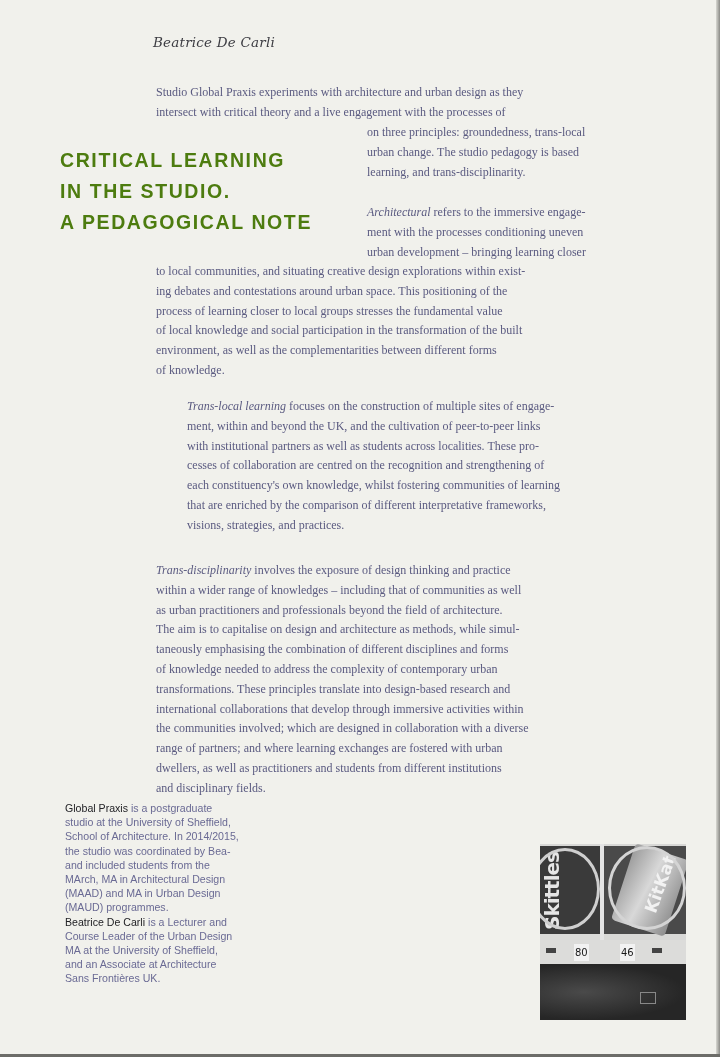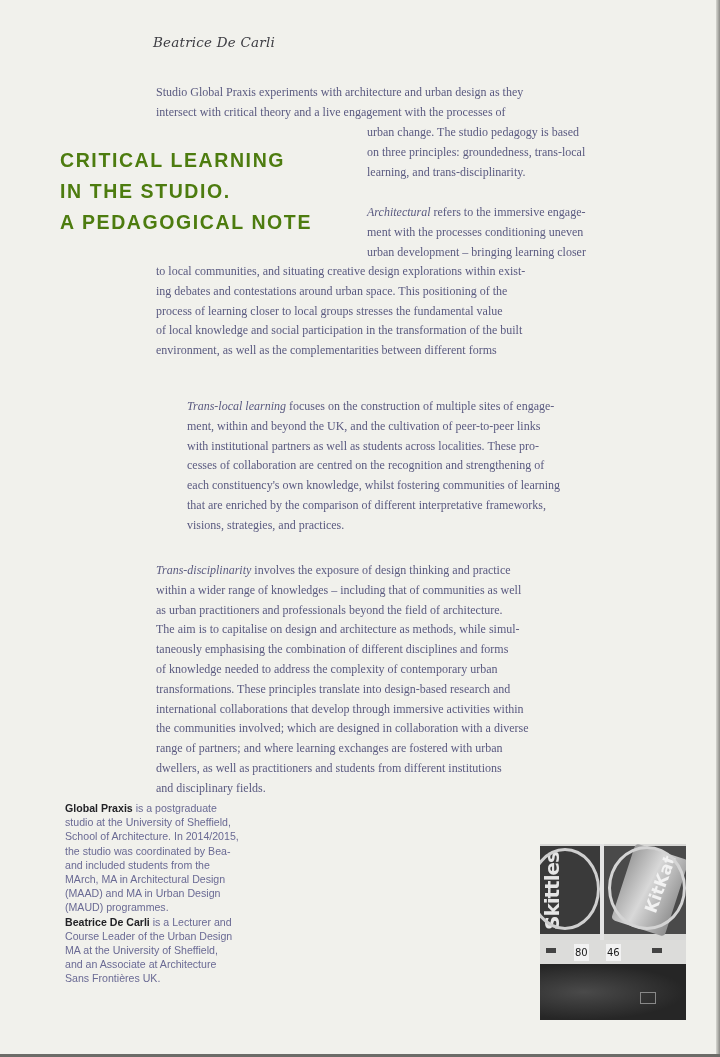--- a/index.html
+++ b/index.html
@@ -40,21 +40,21 @@
     .para-ground-right { position: absolute; left: 367px; top: 203px; }
     .para-ground-full { position: absolute; left: 156px; top: 262px; }
     .para-trans-local { position: absolute; left: 156px; top: 397px; margin-left: 31px; }
     .para-trans-disc { position: absolute; left: 156px; top: 549px; margin-top: 12px; }
     em { font-style: italic; }
     .sidenote {
       position: absolute; left: 65px; top: 801px; width: 220px;
       font-family: "Liberation Sans", sans-serif;
       font-size: 10.6px; line-height: 14.2px; color: #6a6a94;
     }
-    .sidenote b { color: #222226; font-weight: bold; margin-top: 9px; }
+    .sidenote b { color: #222226; font-weight: normal; margin-top: 9px; }
     .photo {
       position: absolute; left: 540px; top: 844px; width: 146px; height: 176px;
       background: #2e2e2e; overflow: hidden;
     }
     .photo .upper {
       position: absolute; left: 0; top: 0; width: 146px; height: 96px;
       background: #d8d8d6;
     }
     .photo .window-l {
       position: absolute; left: 0; top: 2px; width: 60px; height: 88px;
@@ -95,21 +95,21 @@
     .photo .shelf {
       position: absolute; left: 0; top: 96px; width: 146px; height: 24px;
       background: #dcdcda;
     }
     .photo .price {
       position: absolute; top: 100px; height: 17px;
       font-family: "DejaVu Sans", sans-serif; font-size: 10px; line-height: 17px;
       color: #1a1a1a; background: #f2f2f2; padding: 0 1px;
     }
     .photo .price-l { left: 34px; }
-    .photo .price-r { left: 66px; }
+    .photo .price-r { left: 80px; }
     .photo .tag {
       position: absolute; top: 104px; width: 10px; height: 5px; background: #444;
     }
     .photo .tag-l { left: 6px; }
     .photo .tag-r { left: 112px; }
     .photo .lower {
       position: absolute; left: 0; top: 120px; width: 146px; height: 56px;
       background: radial-gradient(ellipse at 30% 50%, #4a4a4a 0%, #262626 70%);
     }
     .photo .slot {
@@ -129,36 +129,37 @@
   <span>CRITICAL LEARNING</span>
   <span>IN THE STUDIO.</span>
   <span>A PEDAGOGICAL NOTE</span>
 </h1>
 
 <div class="body-text para-intro-top">
   <span class="line">Studio Global Praxis experiments with architecture and urban design as they</span>
   <span class="line">intersect with critical theory and a live engagement with the processes of</span>
 </div>
 <div class="body-text para-intro-right">
+  <span class="line">on three principles: groundedness, trans-local</span>
   <span class="line">urban change. The studio pedagogy is based</span>
-  <span class="line">on three principles: groundedness, trans-local</span>
   <span class="line">learning, and trans-disciplinarity.</span>
 </div>
 
 <div class="body-text para-ground-right">
   <span class="line"><em>Architectural</em><span> refers to the immersive engage-</span></span>
   <span class="line">ment with the processes conditioning uneven</span>
   <span class="line">urban development – bringing learning closer</span>
 </div>
 <div class="body-text para-ground-full">
   <span class="line">to local communities, and situating creative design explorations within exist-</span>
   <span class="line">ing debates and contestations around urban space. This positioning of the</span>
   <span class="line">process of learning closer to local groups stresses the fundamental value</span>
   <span class="line">of local knowledge and social participation in the transformation of the built</span>
   <span class="line">environment, as well as the complementarities between different forms</span>
+  <span class="line">of knowledge.</span>
 </div>
 
 <div class="body-text para-trans-local">
   <span class="line"><em>Trans-local learning</em><span> focuses on the construction of multiple sites of engage-</span></span>
   <span class="line">ment, within and beyond the UK, and the cultivation of peer-to-peer links</span>
   <span class="line">with institutional partners as well as students across localities. These pro-</span>
   <span class="line">cesses of collaboration are centred on the recognition and strengthening of</span>
   <span class="line">each constituency's own knowledge, whilst fostering communities of learning</span>
   <span class="line">that are enriched by the comparison of different interpretative frameworks,</span>
   <span class="line">visions, strategies, and practices.</span>

